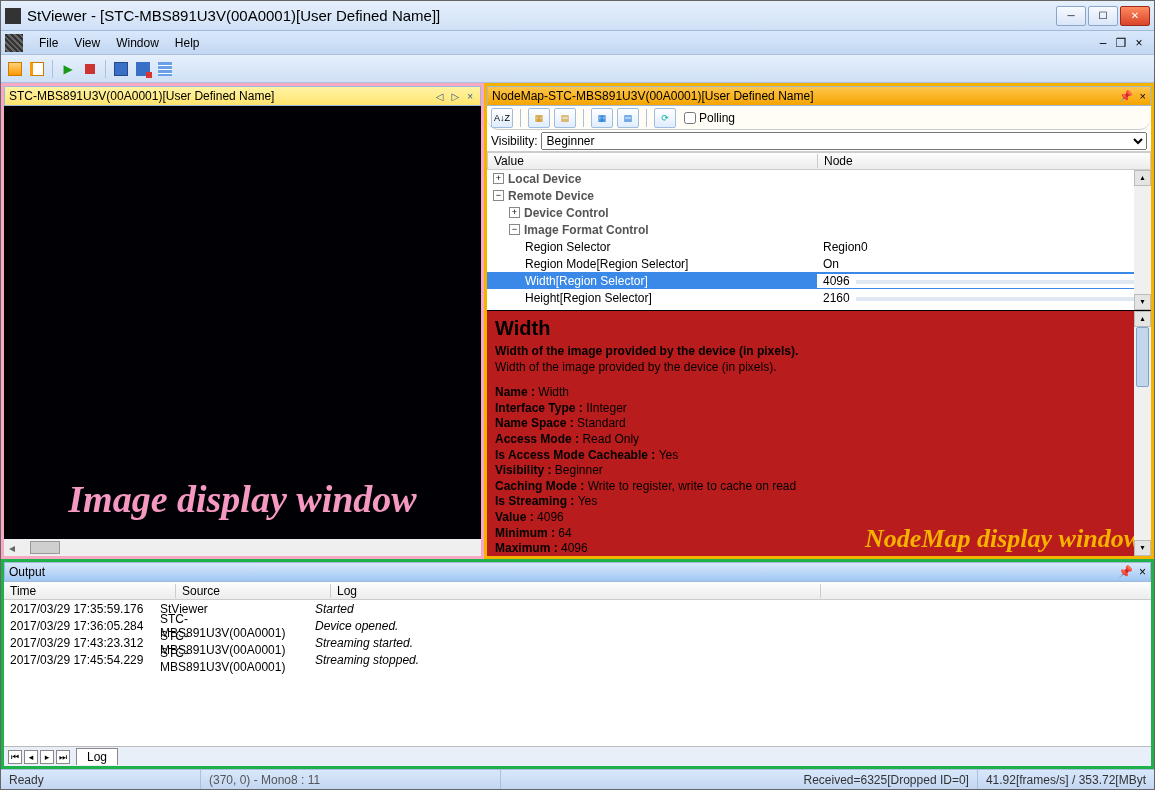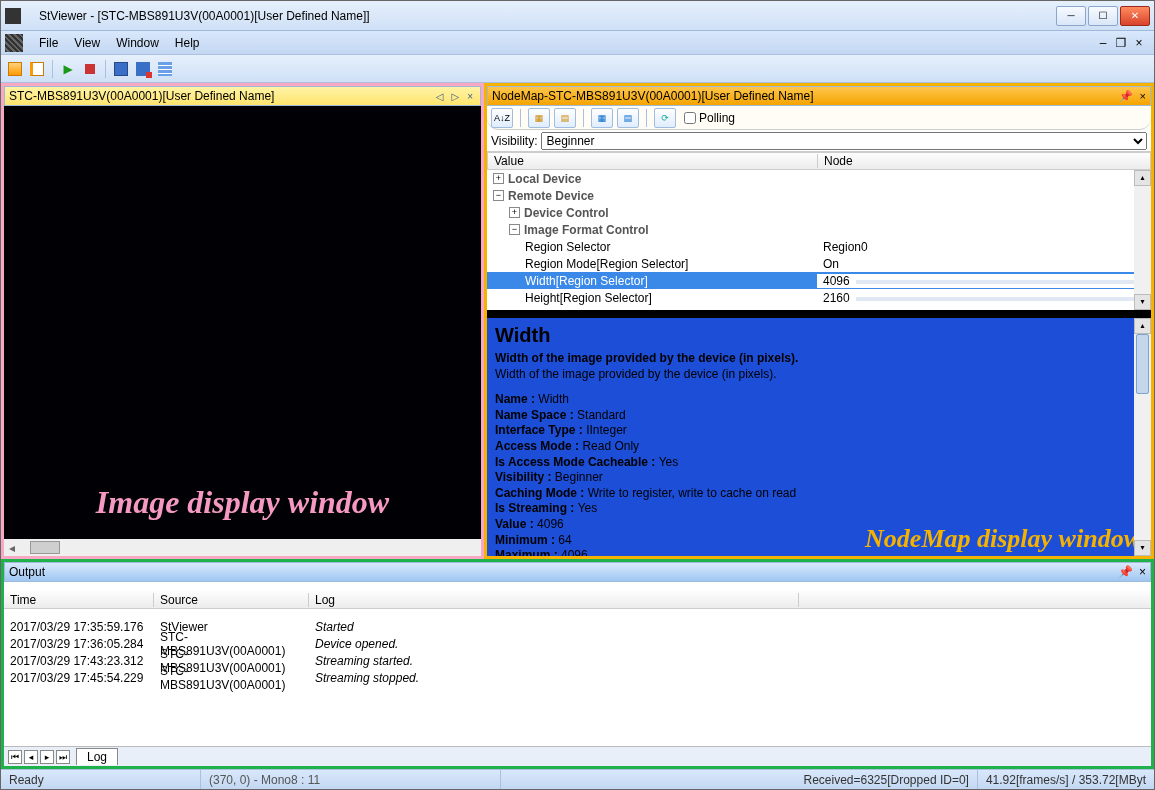--- a/index.html
+++ b/index.html
@@ -1,21 +1,21 @@
 <!DOCTYPE html>
 <html><head>
 <meta charset="utf-8">
 <style>
 * { box-sizing: border-box; margin: 0; padding: 0; font-family: "Segoe UI", Tahoma, sans-serif; font-size: 12px; }
 body { background: #fff; width: 1155px; height: 790px; overflow: hidden; position: relative; border: 1px solid #666; }
 
 
 .titlebar { height: 30px; background: linear-gradient(#e6f0fc, #cfe0f6); display: flex; align-items: center; padding: 0 4px; border-bottom: 1px solid #9fb9d8; }
 .titlebar .app-icon { width: 16px; height: 16px; background: #333; margin-right: 6px; }
-.titlebar .title { color: #000; font-size: 12px; margin-left: 12px; }
+.titlebar .title { color: #000; font-size: 15px; }
 .titlebar .win-btns { margin-left: auto; display: flex; gap: 2px; }
 .win-btn { width: 30px; height: 20px; background: linear-gradient(#f7faff,#d9e6f8); border: 1px solid #8aa6cd; border-radius: 2px; display:flex;align-items:center;justify-content:center; }
 .win-btn.close { background: linear-gradient(#ff8b60,#d9432a); border-color: #9a2b18; color:#fff; }
 .win-btn span { font-size: 10px; line-height:1; }
 
 
 .menubar { height: 24px; background: linear-gradient(#d9e8fb,#c3d7f2); display:flex; align-items:center; padding:0 4px; border-bottom:1px solid #a9c0de; }
 .menubar .logo { width:18px; height:18px; background:repeating-linear-gradient(45deg,#333,#333 2px,#666 2px,#666 4px); margin-right:8px; }
 .menubar .item { padding: 2px 8px; cursor:default; }
 .menubar .mdi { margin-left:auto; display:flex; gap:4px; padding-right:4px; }
@@ -29,21 +29,21 @@
 
 
 .main { display:flex; height: calc(100% - 30px - 24px - 28px - 210px - 20px); }
 
 
 .image-panel { width: 483px; border: 3px solid #f8a8c2; display:flex; flex-direction:column; position:relative; }
 .image-tab { height:20px; background: linear-gradient(#fff3a6,#ffe56e); border:1px solid #9fb9d8; display:flex; align-items:center; padding:0 4px; }
 .image-tab .nav { margin-left:auto; display:flex; gap:2px; }
 .image-tab .nav span{ font-size:10px; color:#3a5c8a; padding:0 3px; cursor:default; }
 .image-body { flex:1; background:#000005; position:relative; }
-.image-body .overlay { position:absolute; bottom:18px; left:20px; right:20px; color:#f598c2; font-family: Georgia, "Times New Roman", serif; font-style:italic; font-weight:bold; font-size:32px; text-align:center; }
+.image-body .overlay { position:absolute; bottom:18px; left:20px; right:20px; color:#f598c2; font-family: Georgia, "Times New Roman", serif; font-style:italic; font-weight:bold; font-size:38px; text-align:center; }
 .image-scroll { height:17px; background:#efefef; display:flex; align-items:center; }
 .image-scroll .thumb { width:30px; height:13px; background:#cfcfcf; border:1px solid #999; margin-left:10px; }
 
 
 .nodemap-panel { flex:1; border: 3px solid #f5b300; display:flex; flex-direction:column; }
 .nm-title { height:20px; background:linear-gradient(#ffc64d,#f5a400); border:1px solid #9fb9d8; display:flex; align-items:center; padding:0 4px; }
 .nm-title .ctl { margin-left:auto; display:flex; gap:6px; }
 .nm-title .ctl span { font-size:11px; cursor:default; }
 .nm-toolbar { height:24px; background:#fffdf5; display:flex; align-items:center; gap:4px; padding:0 4px; border-bottom:1px solid #ccc;border-radius:12px; }
 .nm-tbtn { width:22px; height:20px; border:1px solid #a0bde0; border-radius:2px; background:linear-gradient(#fff,#e0edff); display:flex;align-items:center;justify-content:center; font-size:9px; }
@@ -67,38 +67,38 @@
 .ind0 { padding-left: 6px; }
 .ind1 { padding-left: 22px; }
 .ind2 { padding-left: 38px; }
 .nm-scroll { position:absolute; right:0; top:0; bottom:0; width:17px; background:#f0f0f0; display:flex; flex-direction:column; }
 .nm-scroll .arr { height:16px; background:#e4e4e4; border:1px solid #bbb; text-align:center; font-size:8px; line-height:14px; }
 .slider-track { flex:1; height:6px; position:relative; }
 .slider-bar { position:absolute; top:2px; left:0; right:14px; height:4px; background:#e0e8f4; }
 .slider-thumb { position:absolute; right:6px; top:-1px; width:8px; height:10px; background:#c4d6ec; border:1px solid #7da2cc; }
 
 
-.nm-desc { flex:1; border-top:8px solid #000000; padding:6px 8px; overflow:hidden; position:relative; background:#1d4ed8; }
+.nm-desc { flex:1; border-top:1px solid #000000; padding:6px 8px; overflow:hidden; position:relative; background:#b91c1c; }
 .nm-desc h2 { font-size:20px; font-weight:bold; margin-bottom:4px; }
 .nm-desc .summary { font-weight:bold; }
 .nm-desc .line { font-size:12px; line-height:1.3; }
 .nm-desc .lbl { font-weight:bold; }
 .nm-desc .blk { margin-top:10px; }
 .nm-desc .overlay { position:absolute; right:10px; bottom:2px; color:#f5b300; font-family: Georgia, serif; font-style:italic; font-weight:bold; font-size:26px; }
 .nm-desc-scroll { position:absolute; right:0; top:0; bottom:0; width:17px; background:#f0f0f0; }
 .nm-desc-scroll .arr { height:16px; background:#e4e4e4; border:1px solid #bbb; text-align:center; font-size:8px; line-height:14px; }
 .nm-desc-scroll .thumb { position:absolute; top:16px; left:2px; right:2px; height:60px; background:#c4d6ec; border:1px solid #7da2cc; border-radius:2px; }
 
 
-.output-panel { height:210px; border:3px solid #20b24a; display:flex; flex-direction:column;gap:9px; }
+.output-panel { height:210px; border:3px solid #20b24a; display:flex; flex-direction:column; }
 .out-title { height:20px; background:linear-gradient(#d9e8fb,#9fc7f3); border:1px solid #9fb9d8; display:flex; align-items:center; padding:0 4px; }
 .out-title .ctl { margin-left:auto; display:flex; gap:6px; }
 .out-head { display:flex; background:linear-gradient(#fdfdfd,#ececec); border-bottom:1px solid #ccc; height:18px; align-items:center; }
 .out-head div { border-right:1px solid #ccc; padding-left:6px; }
-.out-head .c1 { width:150px; }
+.out-head .c1 { width:172px; }
 .out-head .c2 { width:155px; }
 .out-head .c3 { width:490px; }
 .out-head .c4 { flex:1; border-right:none; }
 .out-body { flex:1; background:#fff; position:relative; }
 .out-row { display:flex; height:17px; align-items:center; }
 .out-row .c1 { width:150px; padding-left:6px; }
 .out-row .c2 { width:155px; padding-left:6px; }
 .out-row .c3 { flex:1; padding-left:6px;font-style:italic; }
 .out-overlay { position:absolute; right:14px; bottom:6px; color:#1fa846; font-family: Georgia, serif; font-style:italic; font-weight:bold; font-size:28px; }
 .out-tabs { height:20px; background:#e8eff9; display:flex; align-items:center; padding:0 4px; gap:2px; border-top:1px solid #bbb; }
@@ -301,22 +301,22 @@
         </div>
       </div>
     </div>
 
     <div class="nm-desc">
       <h2>Width</h2>
       <div class="line summary">Width of the image provided by the device (in pixels).</div>
       <div class="line">Width of the image provided by the device (in pixels).</div>
       <div class="blk" id="desc-props">
           <div class="line"><span class="lbl">Name : </span><span>Width</span></div>
+          <div class="line"><span class="lbl">Interface Type : </span><span>IInteger</span></div>
           <div class="line"><span class="lbl">Name Space : </span><span>Standard</span></div>
-          <div class="line"><span class="lbl">Interface Type : </span><span>IInteger</span></div>
           <div class="line"><span class="lbl">Access Mode : </span><span>Read Only</span></div>
           <div class="line"><span class="lbl">Is Access Mode Cacheable : </span><span>Yes</span></div>
           <div class="line"><span class="lbl">Visibility : </span><span>Beginner</span></div>
           <div class="line"><span class="lbl">Caching Mode : </span><span>Write to register, write to cache on read</span></div>
           <div class="line"><span class="lbl">Is Streaming : </span><span>Yes</span></div>
           <div class="line"><span class="lbl">Value : </span><span>4096</span></div>
           <div class="line"><span class="lbl">Minimum : </span><span>64</span></div>
           <div class="line"><span class="lbl">Maximum : </span><span>4096</span></div>
         </div>
       <div class="overlay">NodeMap display window</div>

